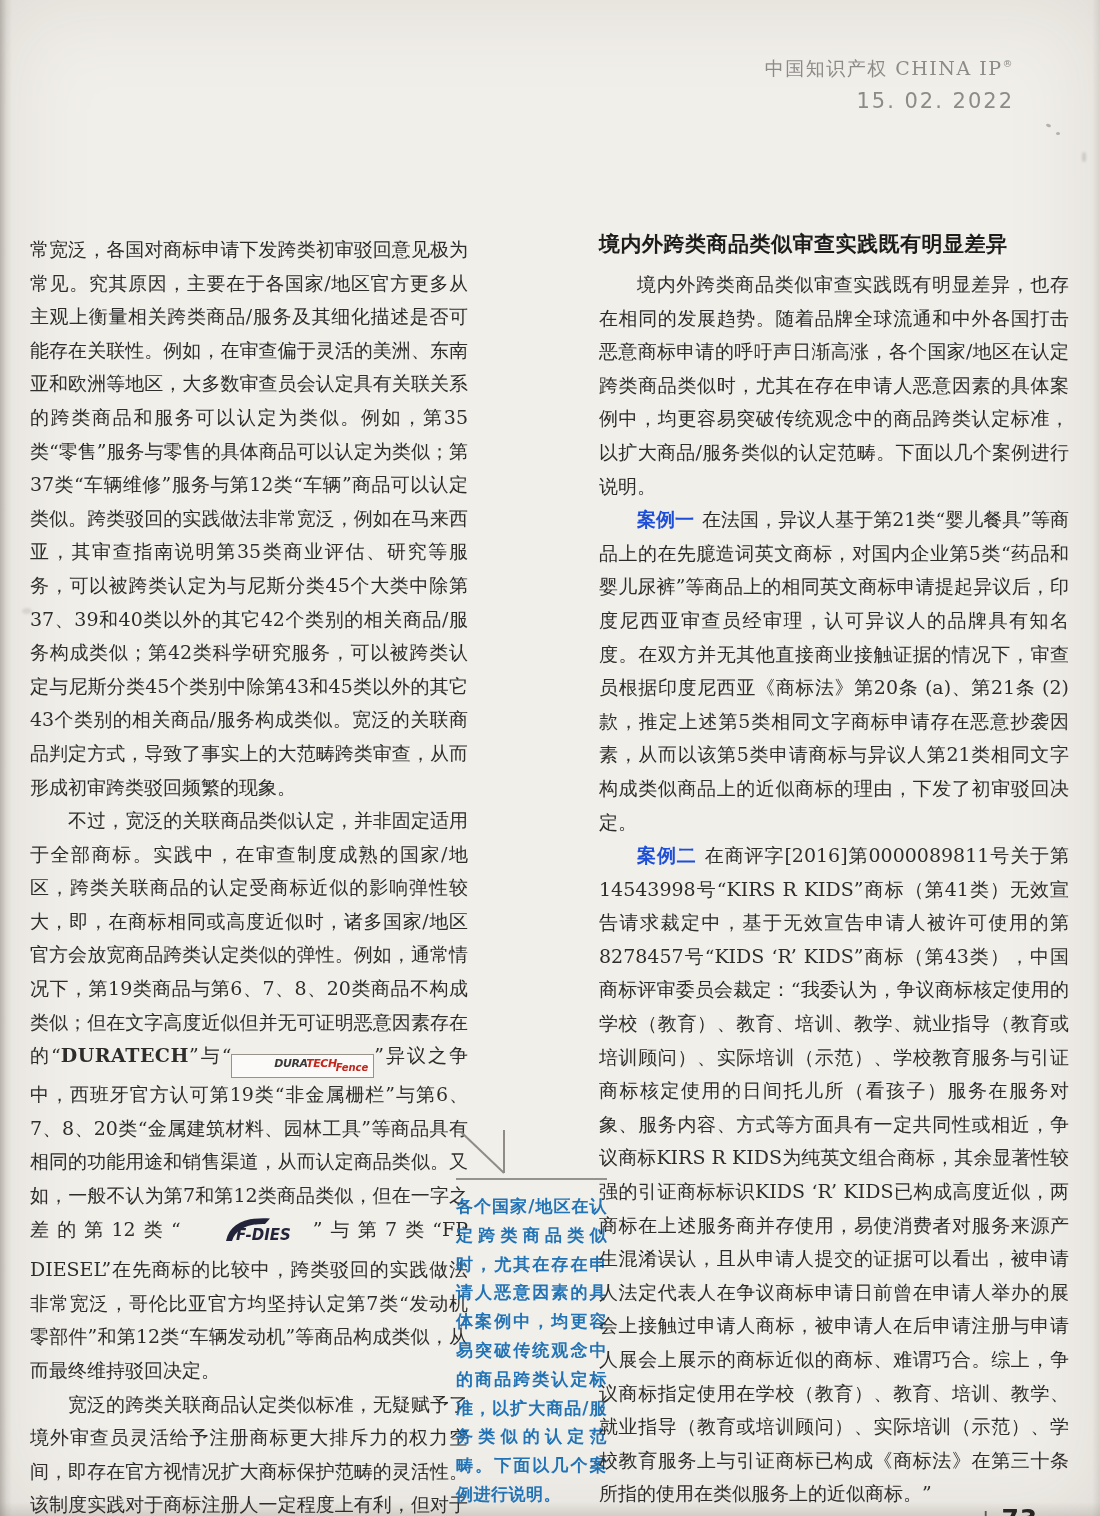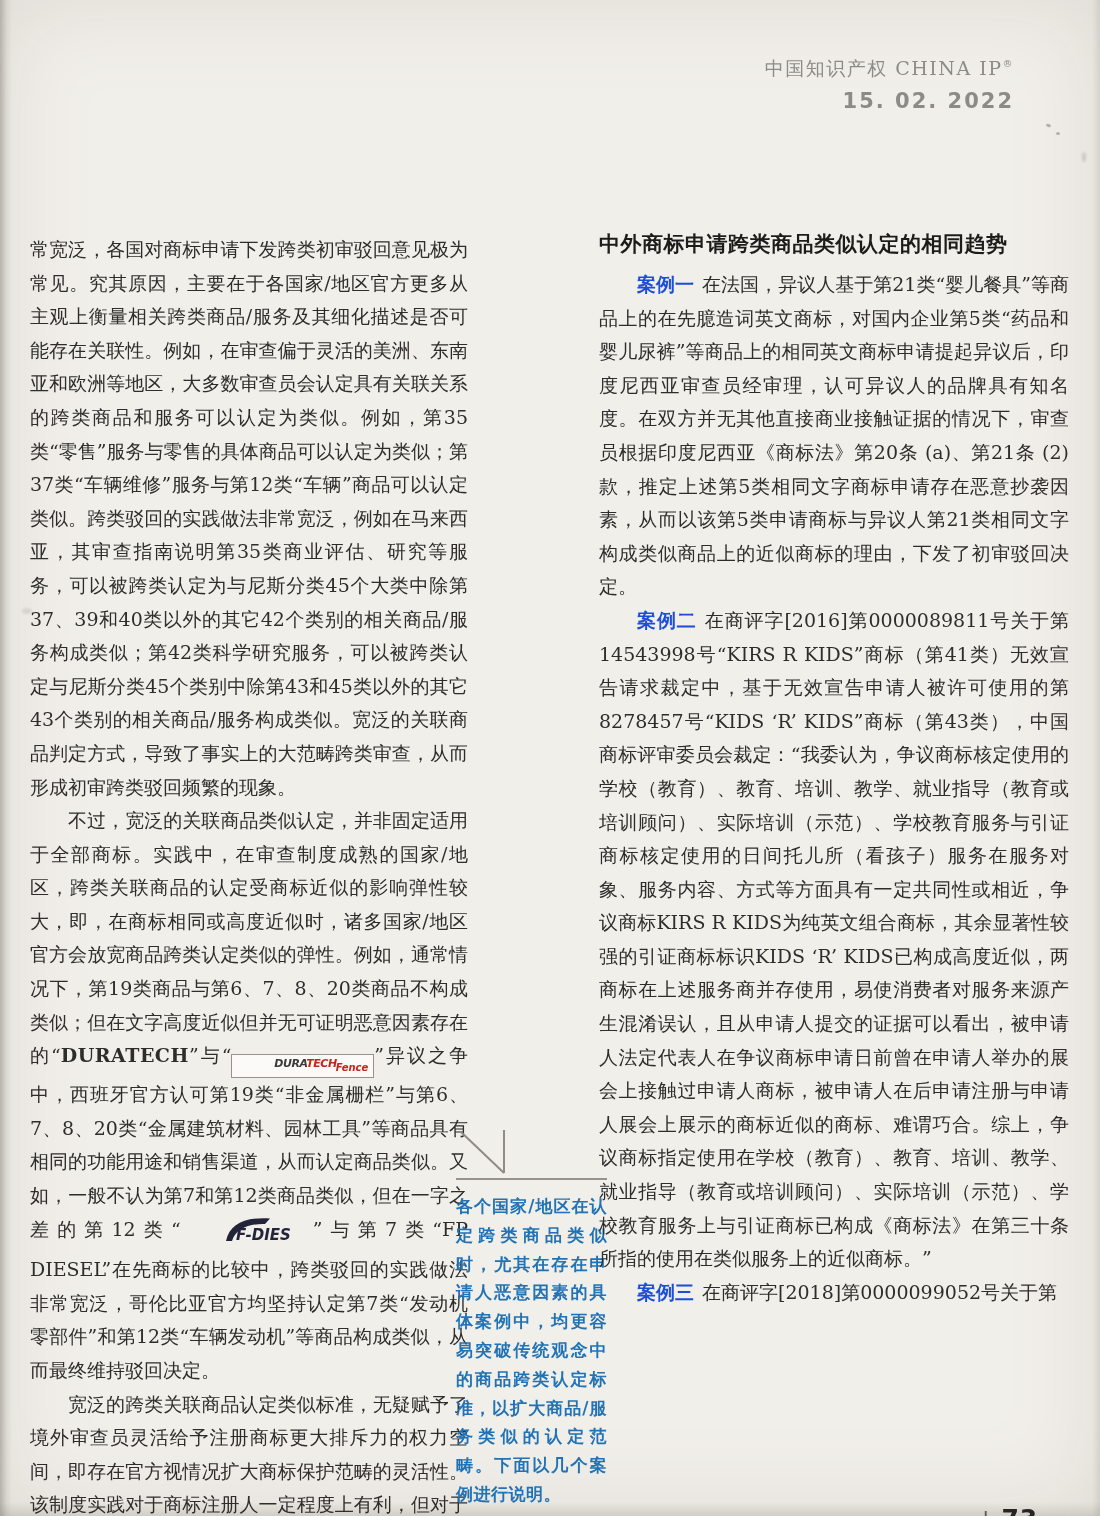--- a/index.html
+++ b/index.html
@@ -19,21 +19,21 @@
   .speck{position:absolute;border-radius:50%;background:rgba(110,105,98,0.45);}
   .speck.s1{left:1046px;top:124px;width:5px;height:3px;transform:rotate(20deg);}
   .speck.s2{left:1056px;top:132px;width:4px;height:3px;}
   .speck.s3{left:22px;top:608px;width:10px;height:6px;background:rgba(120,114,106,0.18);filter:blur(1px);}
   .speck.s4{left:1082px;top:152px;width:4px;height:10px;background:rgba(120,114,106,0.25);filter:blur(1px);}
 
   
   .header{position:absolute;top:56px;right:86px;text-align:right;color:#8d8b88;}
   .brand{font-size:19px;letter-spacing:1.5px;}
   .brand sup{font-size:10px;vertical-align:8px;}
-  .date{font-family:"DejaVu Sans",sans-serif;font-size:21px;letter-spacing:2px;margin-top:7px;color:#8d8b88;font-weight:bold;}
+  .date{font-family:"DejaVu Sans",sans-serif;font-size:21px;letter-spacing:2px;margin-top:7px;color:#8d8b88;}
 
   
   .col-left{position:absolute;left:30px;top:233px;width:438px;
     font-size:19px;line-height:33.6px;color:#2e2d2b;text-align:justify;text-justify:inter-ideograph;}
   .col-right{position:absolute;left:599px;top:229px;width:470px;
     font-size:19px;line-height:33.6px;color:#2e2d2b;text-align:justify;text-justify:inter-ideograph;}
   .col-left p,.col-right p{margin:0;}
   .indent{text-indent:2em;}
   .rc-heading{font-family:"DejaVu Sans",sans-serif;font-weight:bold;font-size:21px;
     letter-spacing:0.5px;color:#1d1c1a;margin:0 0 9px 0;line-height:30px;}
@@ -91,21 +91,22 @@
   <div class="pullquote">
     <svg class="pq-arrow" width="54" height="50" viewBox="0 0 54 50">
       <line x1="3" y1="6" x2="46" y2="47" stroke="#8f8c87" stroke-width="2"></line>
       <line x1="46" y1="4" x2="46" y2="47" stroke="#8f8c87" stroke-width="2"></line>
     </svg>
     <hr class="pq-rule">
     <div class="pq-text">各个国家/地区在认定跨类商品类似时，尤其在存在申请人恶意因素的具体案例中，均更容易突破传统观念中的商品跨类认定标准，以扩大商品/服务类似的认定范畴。下面以几个案例进行说明。</div>
   </div>
 
   <div class="col-right">
-    <h2 class="rc-heading">中外商标申请跨类商品类似认定的相同趋势</h2>
+    <h2 class="rc-heading">境内外跨类商品类似审查实践既有明显差异</h2>
+    <p class="indent">境内外跨类商品类似审查实践既有明显差异，也存在相同的发展趋势。随着品牌全球流通和中外各国打击恶意商标申请的呼吁声日渐高涨，各个国家/地区在认定跨类商品类似时，尤其在存在申请人恶意因素的具体案例中，均更容易突破传统观念中的商品跨类认定标准，以扩大商品/服务类似的认定范畴。下面以几个案例进行说明。</p>
     <p class="indent"><strong class="case-label">案例一</strong><span>在法国，异议人基于第21类“婴儿餐具”等商品上的在先臆造词英文商标，对国内企业第5类“药品和婴儿尿裤”等商品上的相同英文商标申请提起异议后，印度尼西亚审查员经审理，认可异议人的品牌具有知名度。在双方并无其他直接商业接触证据的情况下，审查员根据印度尼西亚《商标法》第20条 (a)、第21条 (2) 款，推定上述第5类相同文字商标申请存在恶意抄袭因素，从而以该第5类申请商标与异议人第21类相同文字构成类似商品上的近似商标的理由，下发了初审驳回决定。</span></p>
     <p class="indent"><strong class="case-label">案例二</strong><span>在商评字[2016]第0000089811号关于第14543998号“KIRS R KIDS”商标（第41类）无效宣告请求裁定中，基于无效宣告申请人被许可使用的第8278457号“KIDS ‘R’ KIDS”商标（第43类），中国商标评审委员会裁定：“我委认为，争议商标核定使用的学校（教育）、教育、培训、教学、就业指导（教育或培训顾问）、实际培训（示范）、学校教育服务与引证商标核定使用的日间托儿所（看孩子）服务在服务对象、服务内容、方式等方面具有一定共同性或相近，争议商标KIRS R KIDS为纯英文组合商标，其余显著性较强的引证商标标识KIDS ‘R’ KIDS已构成高度近似，两商标在上述服务商并存使用，易使消费者对服务来源产生混淆误认，且从申请人提交的证据可以看出，被申请人法定代表人在争议商标申请日前曾在申请人举办的展会上接触过申请人商标，被申请人在后申请注册与申请人展会上展示的商标近似的商标、难谓巧合。综上，争议商标指定使用在学校（教育）、教育、培训、教学、就业指导（教育或培训顾问）、实际培训（示范）、学校教育服务上与引证商标已构成《商标法》在第三十条所指的使用在类似服务上的近似商标。”</span></p>
     <p class="indent"><strong class="case-label">案例三</strong><span>在商评字[2018]第0000099052号关于第</span></p>
   </div>
 
   <div class="footer">
     <span class="bar">|</span><span class="pageno">73</span>
   </div>
 
 </div>

